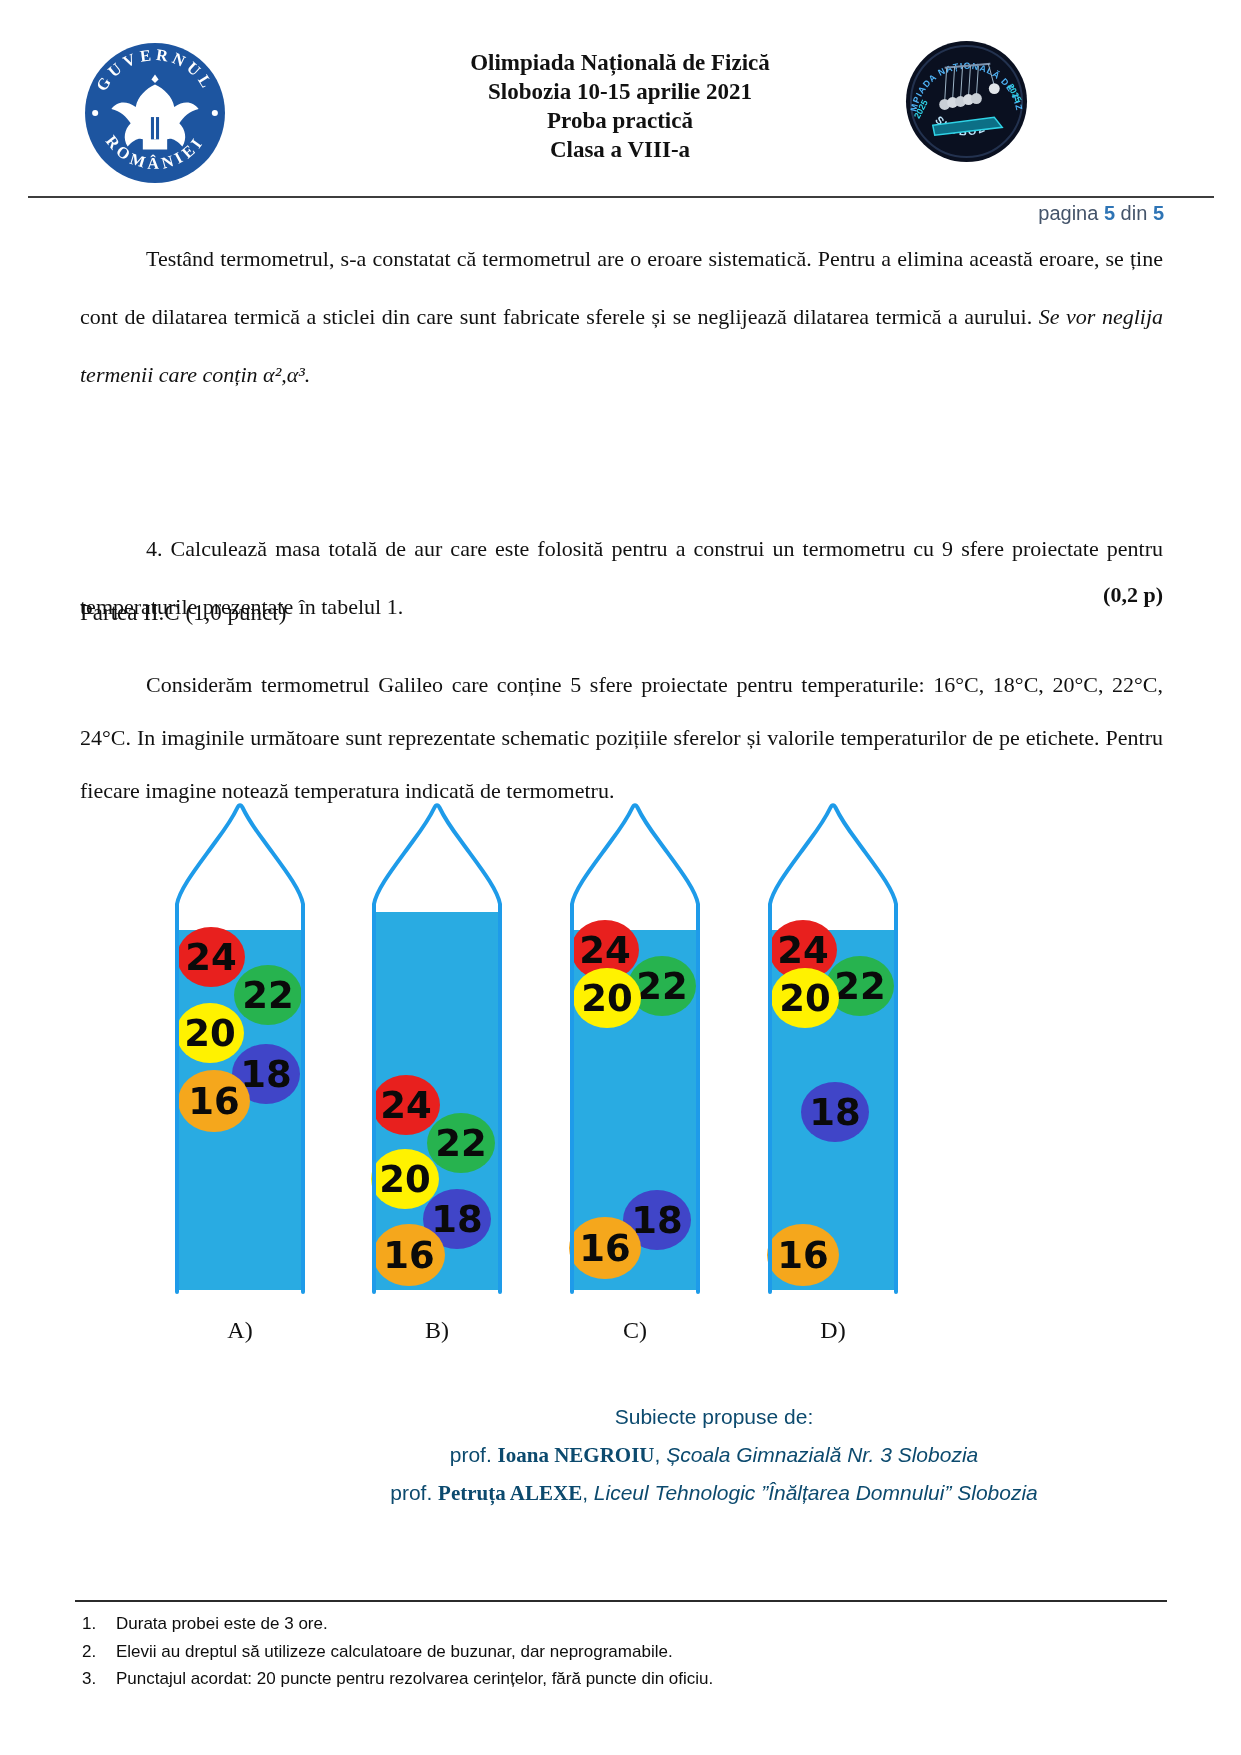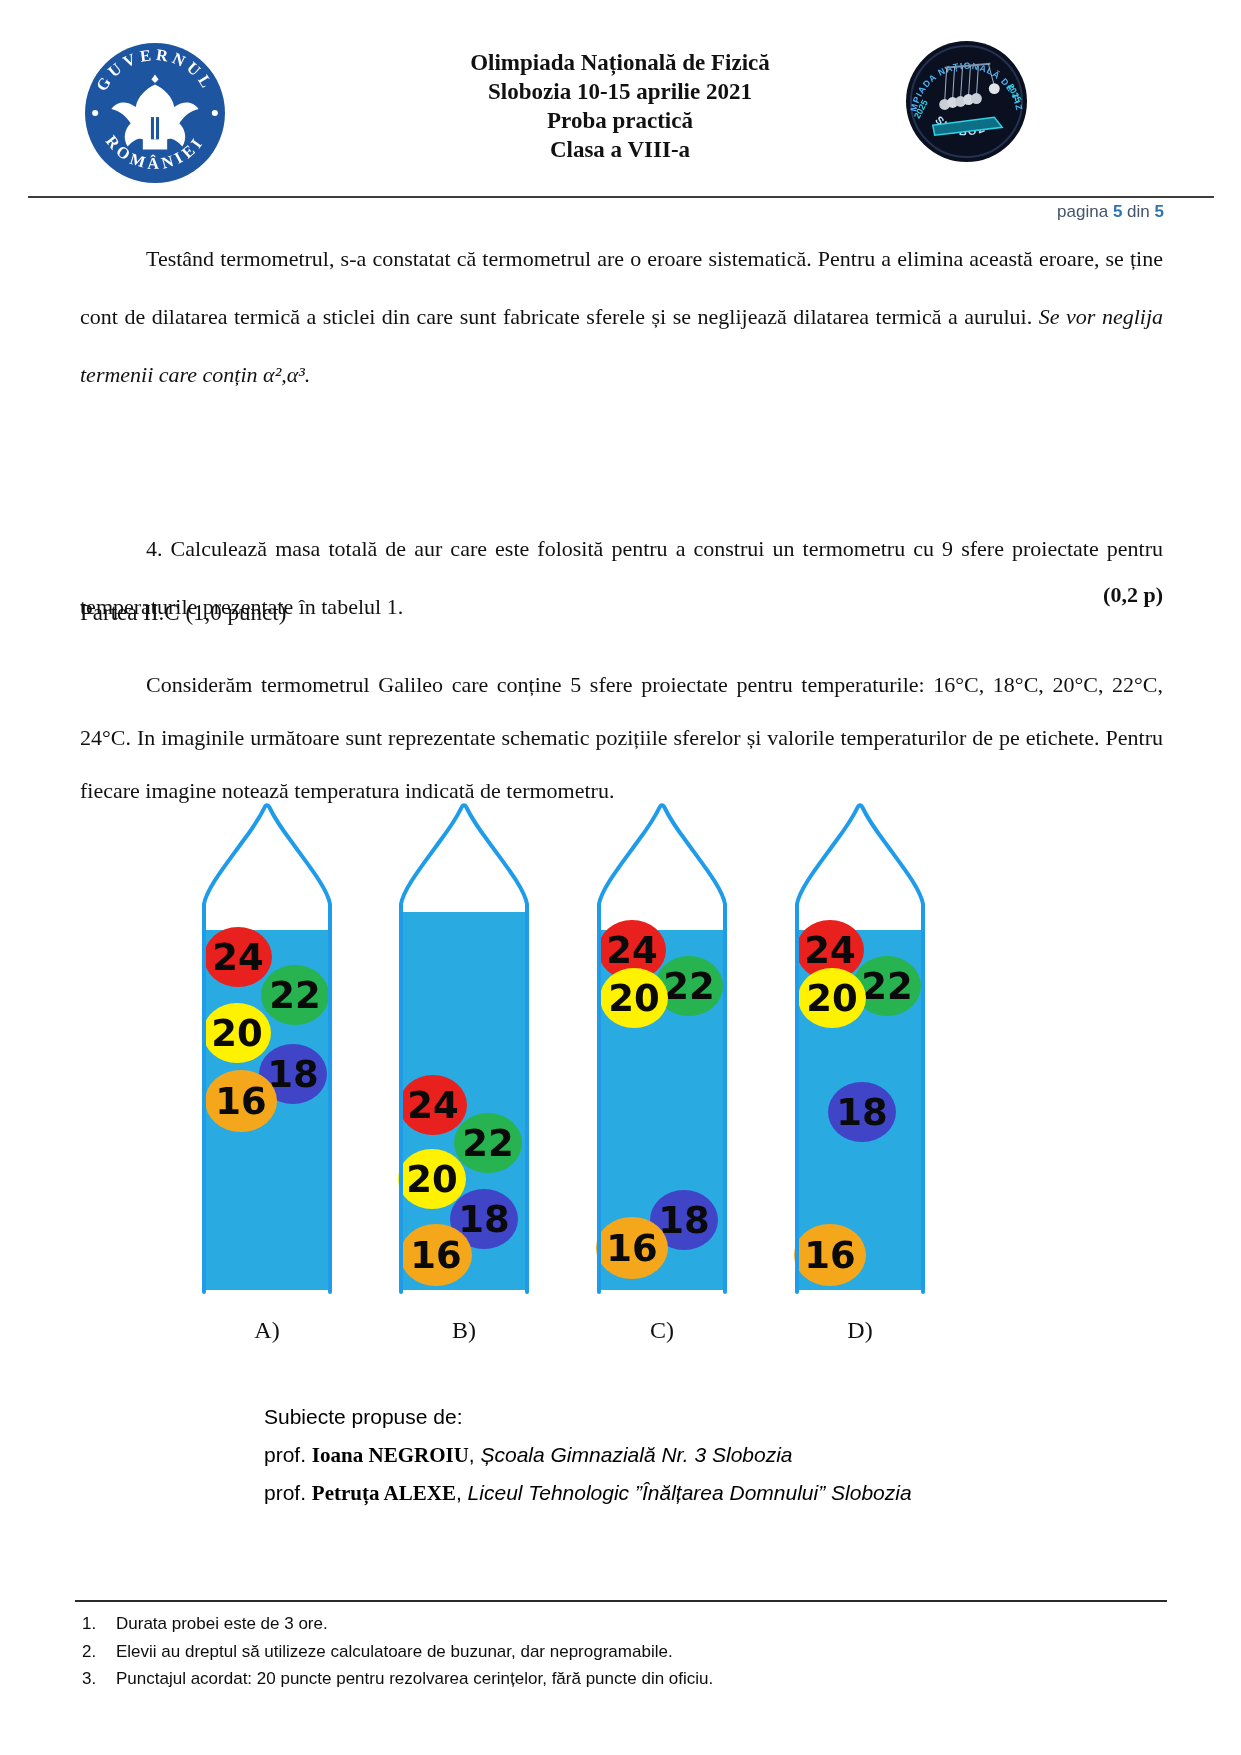--- a/index.html
+++ b/index.html
@@ -7,44 +7,44 @@
     position:relative;width:1241px;height:1755px;margin:0 auto;background:#ffffff;
     font-family:"Liberation Serif","DejaVu Serif",serif;color:#111;overflow:hidden;
   }
 
   
   .seal-left{position:absolute;left:84px;top:42px;width:142px;height:142px;}
   .seal-right{position:absolute;left:905px;top:40px;width:124px;height:124px;}
   .title-block{position:absolute;left:300px;top:48px;width:640px;text-align:center;}
   .title-block div{font-weight:bold;font-size:23px;line-height:29px;white-space:nowrap;}
   .header-rule{position:absolute;left:28px;top:196px;width:1186px;height:2px;background:#3d3d3d;}
-  .page-num{position:absolute;top:202px;right:77px;font-size:17px;color:#44546A;
+  .page-num{position:absolute;top:202px;right:77px;font-size:20px;color:#44546A;
     font-family:"Liberation Sans","DejaVu Sans",sans-serif;}
   .page-num b{color:#2E74B5;}
 
   
   .para{position:absolute;left:80px;width:1083px;font-size:22px;line-height:58px;
     text-align:justify;text-indent:66px;}
   #p1{top:208px;}
   #q3{top:382px;}
   #q4{top:498px;}
   .pts{position:absolute;right:0;bottom:12px;font-weight:bold;text-indent:0;}
   #part-heading{position:absolute;left:80px;top:600px;font-size:23px;font-weight:normal;}
   #p4{top:636px;line-height:53px;}
 
   
-  .diagram{position:absolute;left:0;top:800px;width:1187px;height:560px;margin-left:27px;}
+  .diagram{position:absolute;left:0;top:800px;width:1187px;height:560px;}
   .thermo-wrap{position:absolute;top:0;width:140px;text-align:center;}
   .thermo{display:block;width:140px;height:495px;}
   .tube-label{margin-top:22px;font-size:24px;font-family:"Liberation Serif",serif;color:#111;}
   #tw-0{left:170px;} #tw-1{left:367px;} #tw-2{left:565px;} #tw-3{left:763px;}
 
   
-  .credits{position:absolute;right:77px;top:1398px;width:900px;text-align:left;
-    font-family:"Liberation Sans","DejaVu Sans",sans-serif;font-size:21px;line-height:38px;color:#000000;}
+  .credits{position:absolute;right:77px;top:1398px;width:900px;text-align:center;
+    font-family:"Liberation Sans","DejaVu Sans",sans-serif;font-size:21px;line-height:38px;color:#0c4a6e;}
   .credits .name{font-family:"Liberation Serif","DejaVu Serif",serif;font-weight:bold;}
   .credits .school{font-style:italic;}
 
   
   .footer-rule{position:absolute;left:75px;top:1600px;width:1092px;height:2px;background:#2b2b2b;}
   .notes{position:absolute;left:82px;top:1610px;width:1080px;
     font-family:"Liberation Sans","DejaVu Sans",sans-serif;font-size:17px;line-height:27.5px;color:#0d0d0d;}
   .note{display:flex;}
   .note .n{width:34px;flex:0 0 34px;}
   .note .t{flex:1;}

